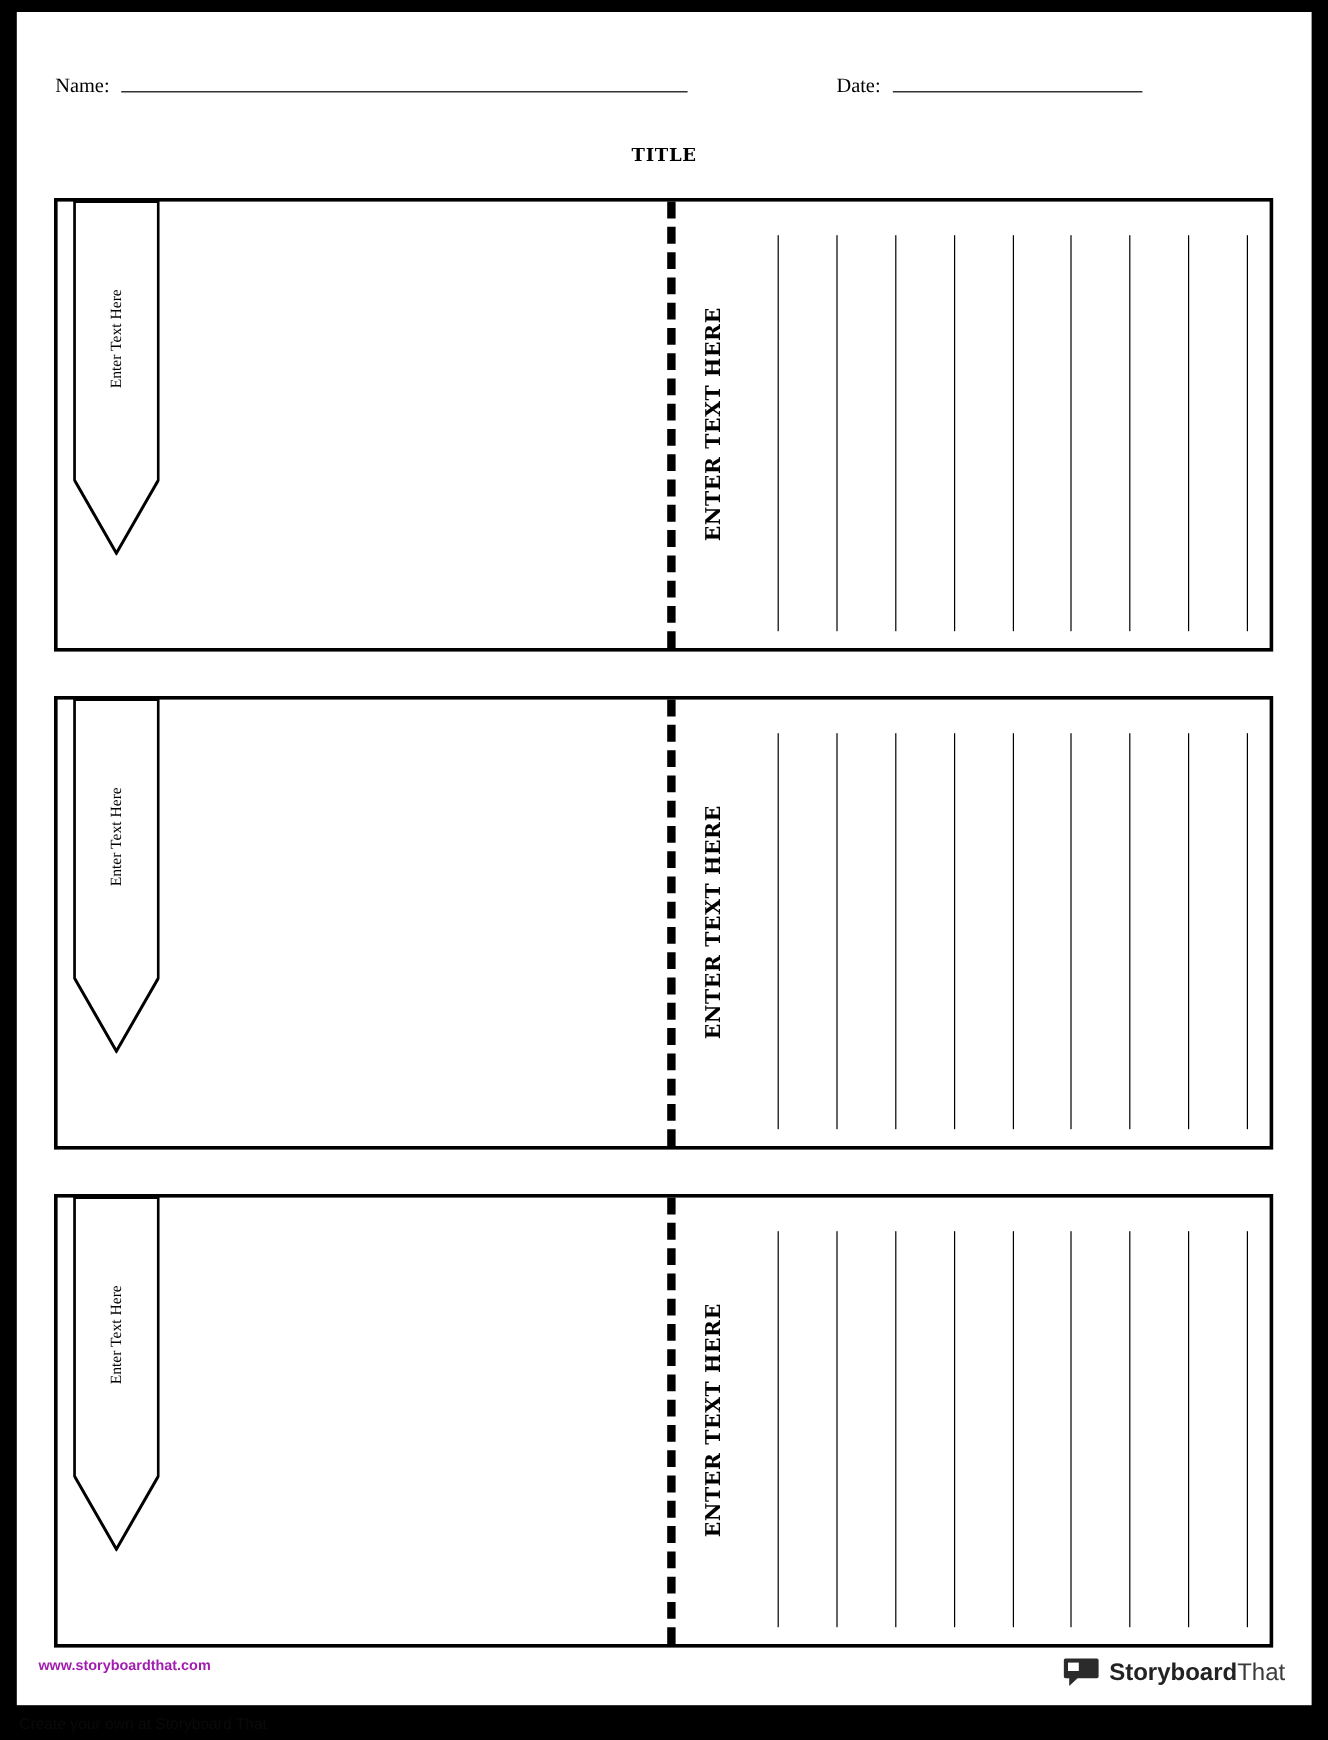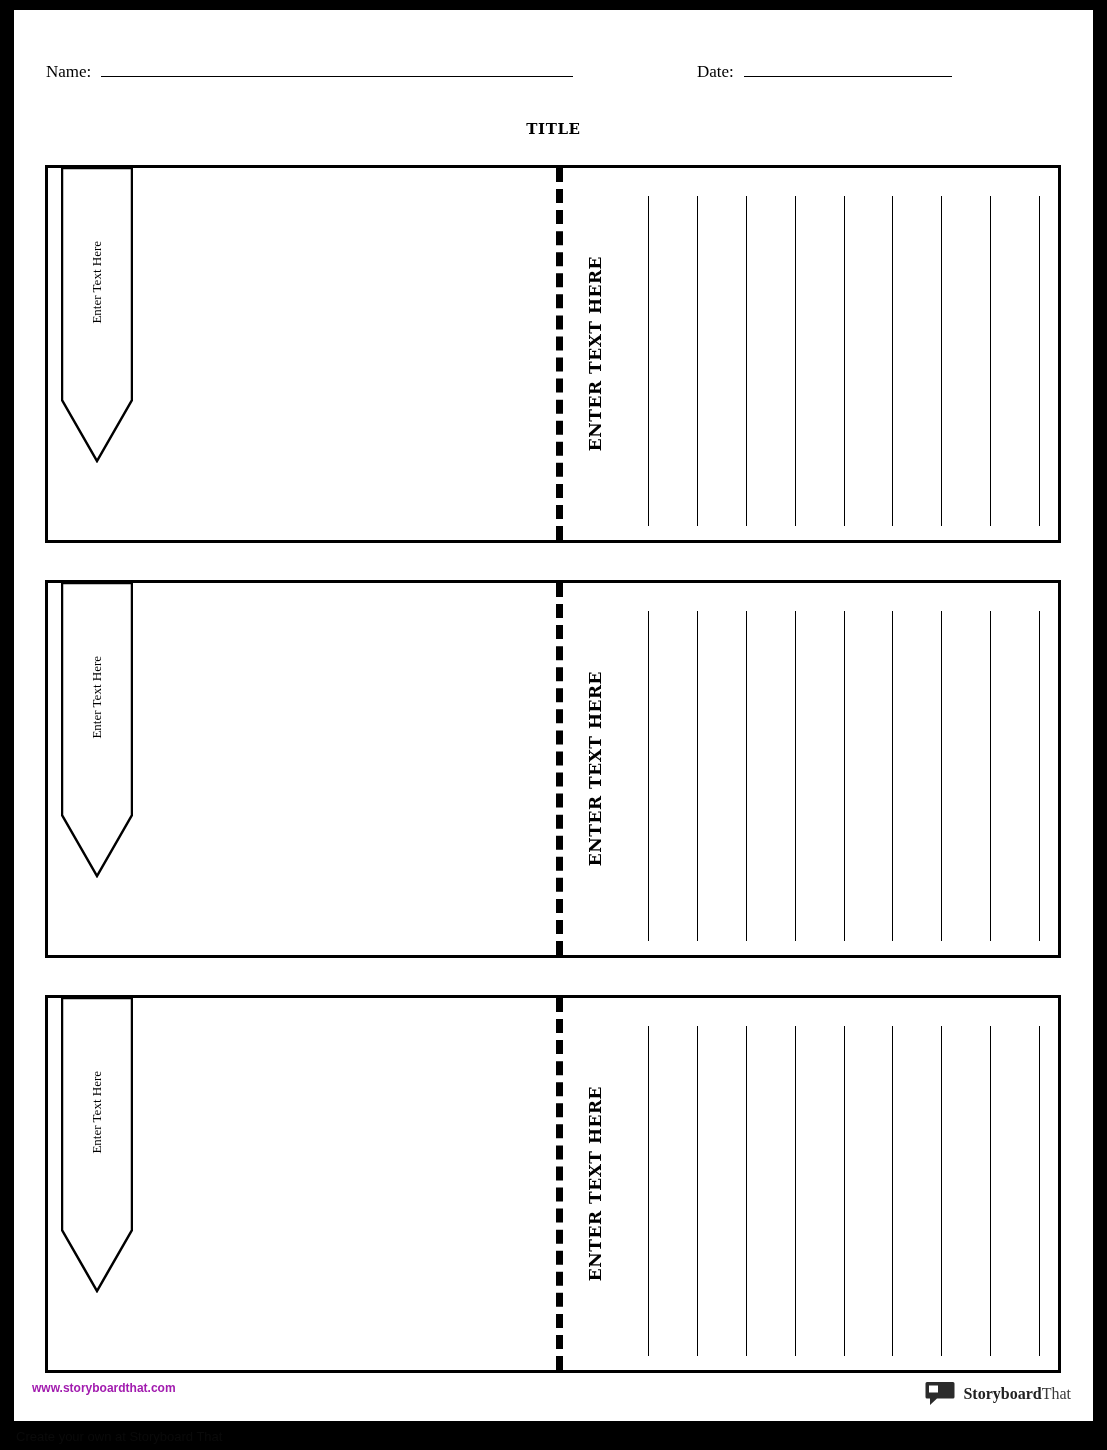--- a/index.html
+++ b/index.html
@@ -166,22 +166,22 @@
   .brand {
     position: absolute;
     right: 22px;
     bottom: 14px;
     display: flex;
     align-items: center;
     gap: 8px;
   }
   .brand-logo { width: 30px; height: 26px; }
   .brand-text {
-    font-family: Liberation Serif, serif;
-    font-size: 16px;
+    font-family: Liberation Sans, sans-serif;
+    font-size: 20px;
     color: #3b3b3b;
   }
   .brand-text b { font-weight: 700; color: #222; }
 
   .bottom-strip {
     position: absolute;
     left: 0;
     bottom: 0;
     width: 1107px;
     height: 28px;

